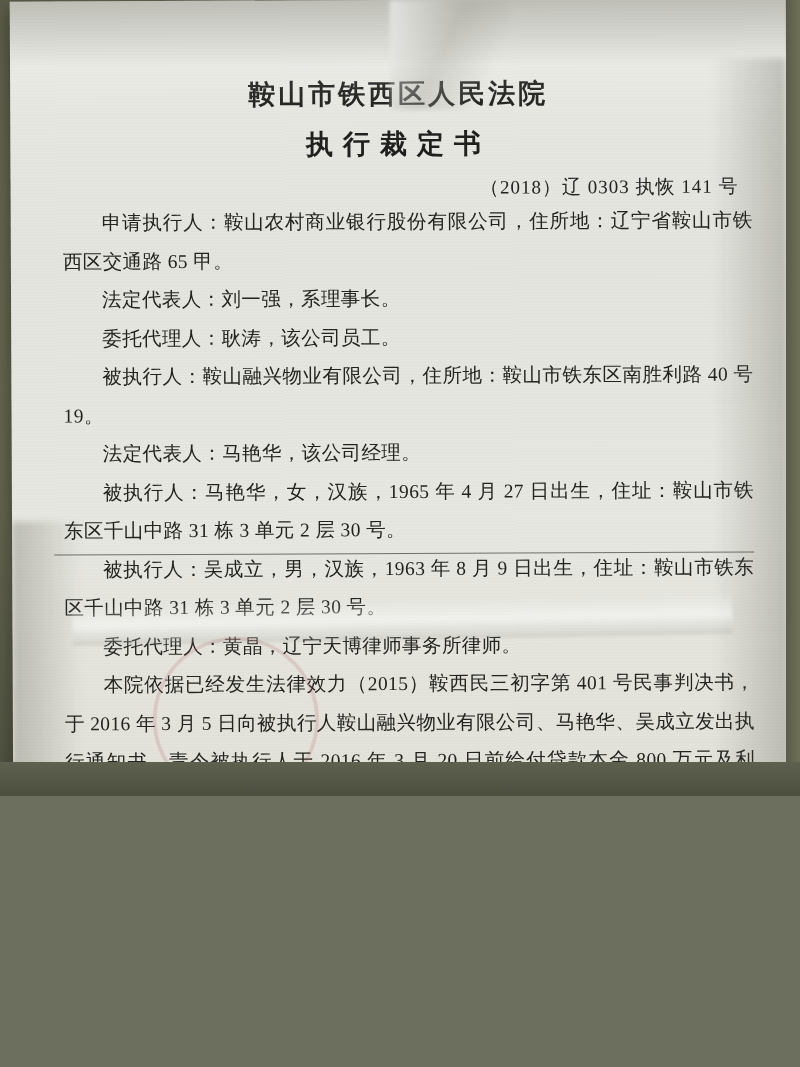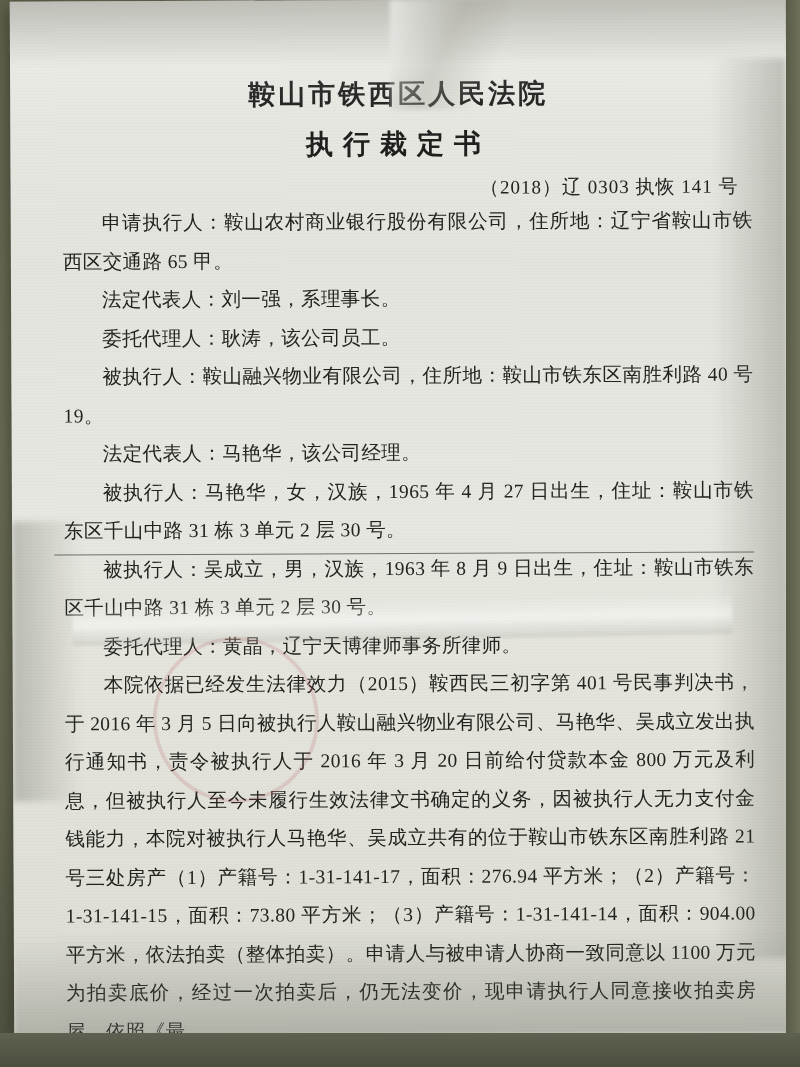--- a/index.html
+++ b/index.html
@@ -3,21 +3,21 @@
 <meta charset="utf-8">
 <style>
   html, body {
     margin: 0;
     padding: 0;
     background: #6d6f5e;
   }
   #page {
     position: relative;
     width: 800px;
-    height: 1067px;
+    height: 796px;
     overflow: hidden;
     background: #6b6d5c;
     font-family: "Liberation Serif", "DejaVu Serif", serif;
   }
   
   #backdrop {
     position: absolute;
     inset: 0;
     background:
       radial-gradient(circle at 50% 40%, #7a7b66 0%, #63654f 70%, #4e5040 100%);

